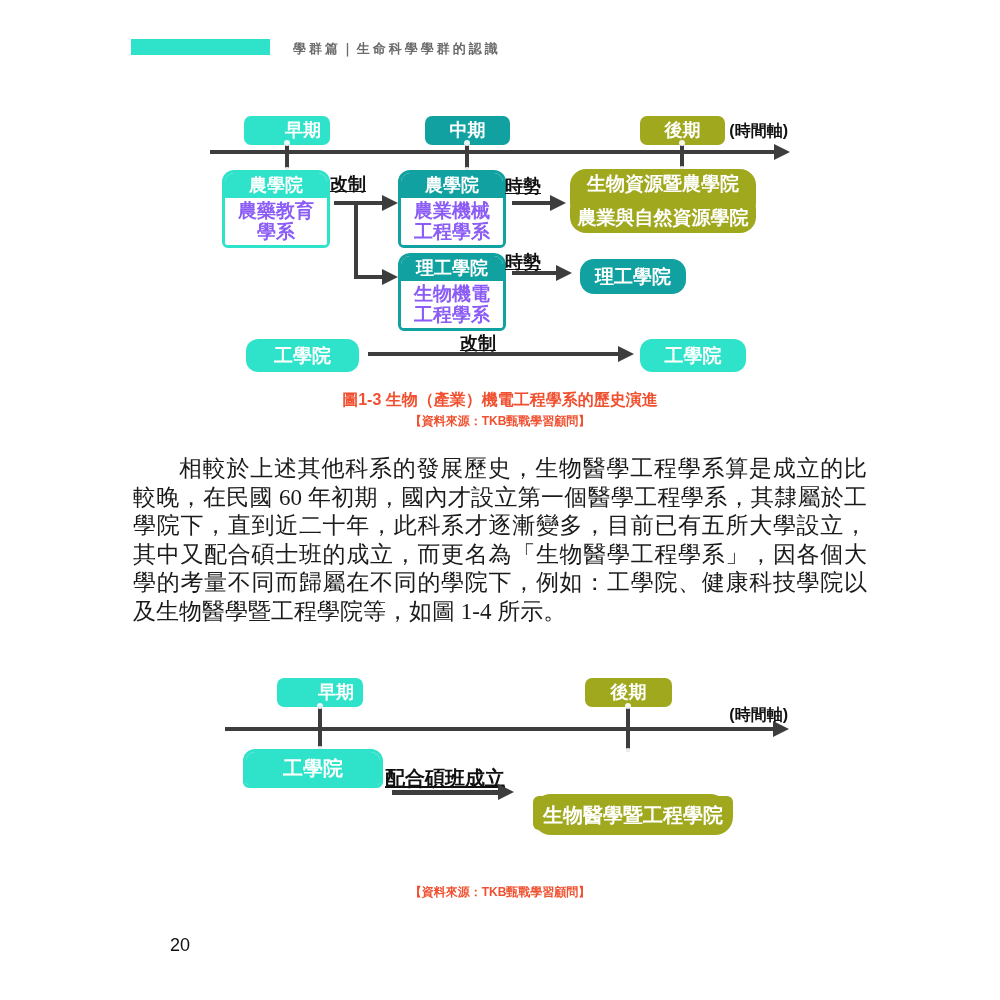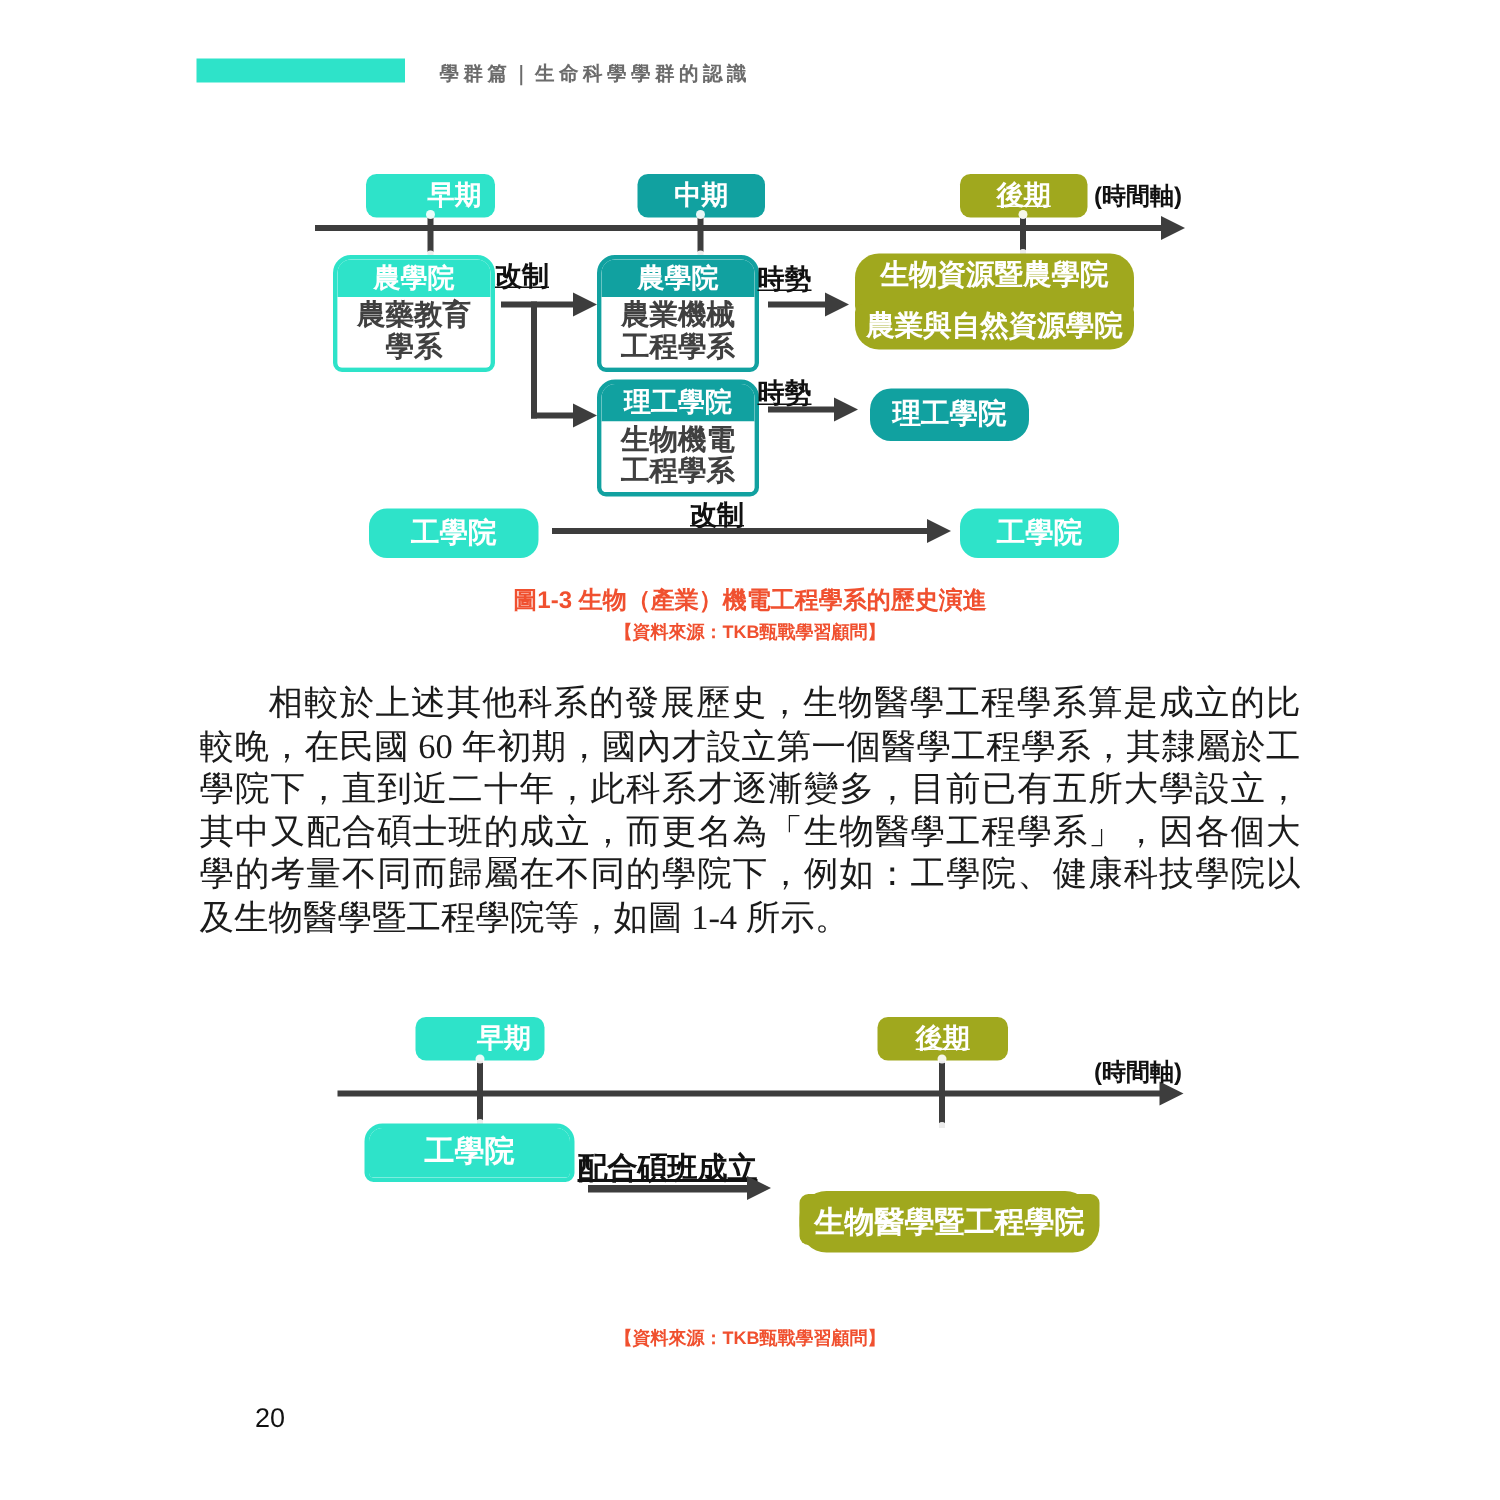--- a/index.html
+++ b/index.html
@@ -18,26 +18,26 @@
 
   
   .hline{position:absolute;height:4px;background:var(--ink);}
   .vline{position:absolute;width:4px;background:var(--ink);}
   .ah{position:absolute;width:0;height:0;border-top:8px solid transparent;
       border-bottom:8px solid transparent;border-left:16px solid var(--ink);}
   .dot{position:absolute;width:6px;height:6px;border-radius:50%;background:rgba(255,255,255,.9);}
 
   .period{position:absolute;border-radius:7px;color:#fff;font-weight:bold;font-size:18px;
           text-align:center;height:29px;line-height:29px;}
-  .p-turq{background:var(--turquoise);padding-left:32px;} .p-teal{background:var(--teal);} .p-olive{background:var(--olive);text-decoration:underline;}
+  .p-turq{background:var(--turquoise);padding-left:32px;} .p-teal{background:var(--teal);} .p-olive{background:var(--olive);}
 
   .flowbox{position:absolute;border:3px solid;border-radius:12px 12px 6px 6px;background:#fff;
            text-align:center;overflow:hidden;}
   .fb-h{color:#fff;font-size:18px;font-weight:bold;height:25px;line-height:25px;}
-  .fb-b{color:#404040;font-size:19px;font-weight:bold;line-height:21px;white-space:pre-line;
+  .fb-b{color:#8b5cf6;font-size:19px;font-weight:bold;line-height:21px;white-space:pre-line;
         padding:2px 0 3px;background:#fff;}
   .fb-turq{border-color:var(--turquoise);} .fb-turq .fb-h{background:var(--turquoise);}
   .fb-teal{border-color:var(--teal);}     .fb-teal .fb-h{background:var(--teal);}
   .fb2 .fb-h{height:33px;line-height:33px;font-size:20px;}
   .fb2 .fb-b{line-height:40px;font-size:21px;padding:0;}
 
   .resultbox{position:absolute;color:#fff;font-weight:bold;text-align:center;font-size:19px;}
   .r-olive{background:var(--olive);} .r-teal{background:var(--teal);} .r-turq{background:var(--turquoise);}
 
   .flowlabel{position:absolute;color:#111;font-weight:bold;font-size:18px;text-decoration:underline;}

